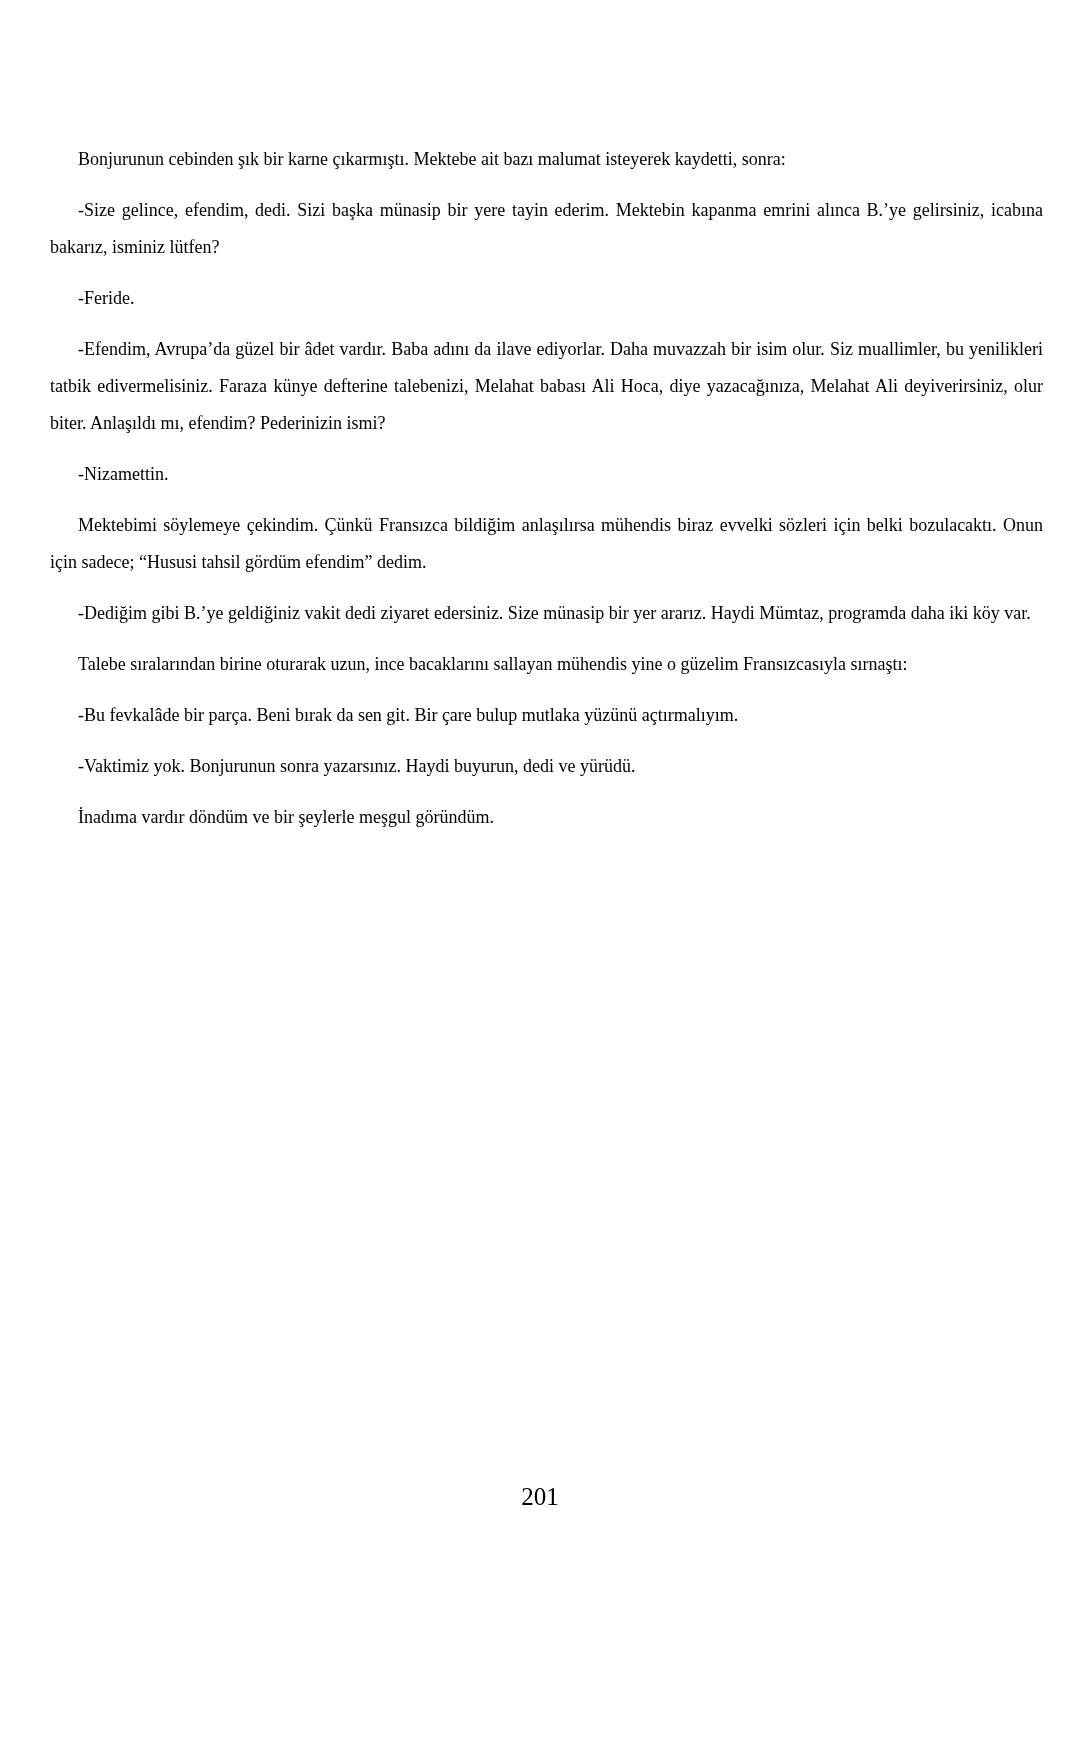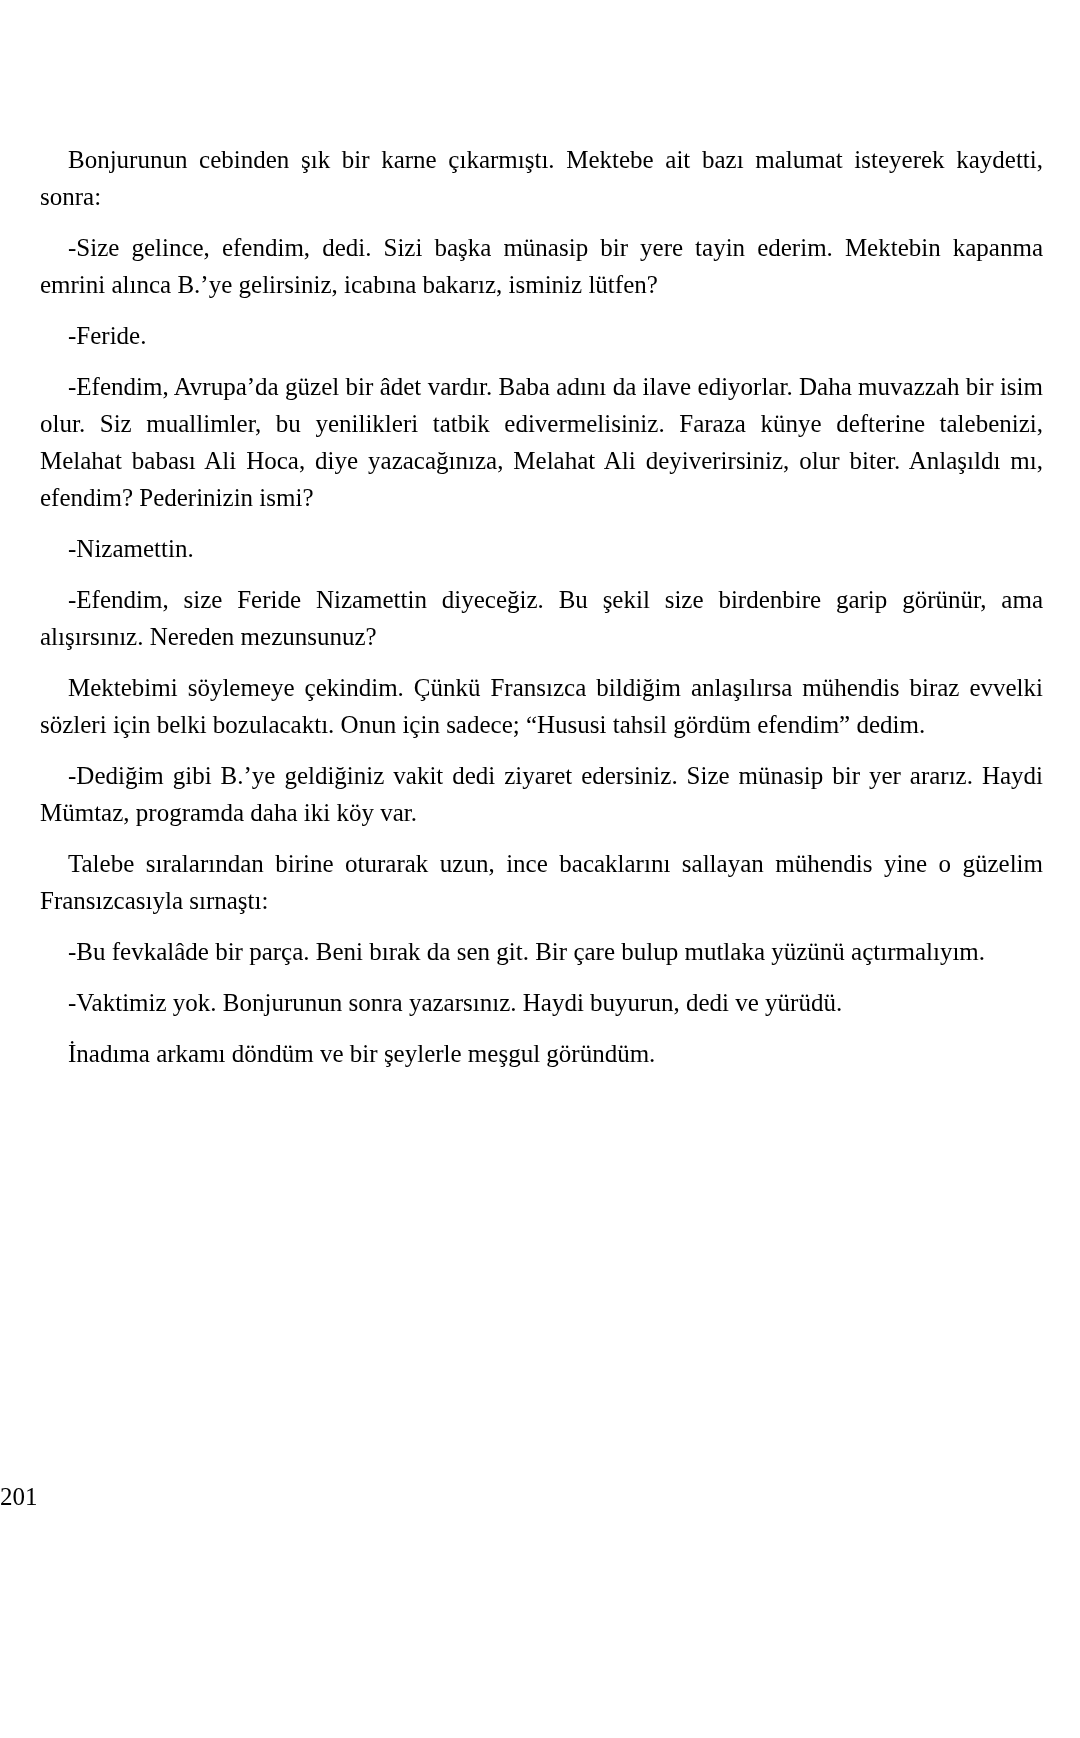--- a/index.html
+++ b/index.html
@@ -16,47 +16,47 @@
     position: relative;
     overflow: hidden;
   }
   .text-block {
     position: absolute;
     top: 141px;
     left: 38px;
     width: 1005px;
   }
   .para {
-    font-size: 25px;
+    font-size: 18px;
     line-height: 37px;
     text-align: justify;
     text-indent: 28px;
-    margin: 0 0 14px 2px;
+    margin: 0 0 14px 12px;
     padding: 0;
   }
   .page-number {
     position: absolute;
     top: 1478px;
     left: 0;
     width: 100%;
+    text-align: center;
     font-size: 25px;
     line-height: 37px;
   }
 </style>
 </head>
 <body>
 
 <div class="text-block">
   <p class="para">Bonjurunun cebinden şık bir karne çıkarmıştı. Mektebe ait bazı malumat isteyerek kaydetti, sonra:</p>
   <p class="para">-Size gelince, efendim, dedi. Sizi başka münasip bir yere tayin ederim. Mektebin kapanma emrini alınca B.’ye gelirsiniz, icabına bakarız, isminiz lütfen?</p>
   <p class="para">-Feride.</p>
   <p class="para">-Efendim, Avrupa’da güzel bir âdet vardır. Baba adını da ilave ediyorlar. Daha muvazzah bir isim olur. Siz muallimler, bu yenilikleri tatbik edivermelisiniz. Faraza künye defterine talebenizi, Melahat babası Ali Hoca, diye yazacağınıza, Melahat Ali deyiverirsiniz, olur biter. Anlaşıldı mı, efendim? Pederinizin ismi?</p>
   <p class="para">-Nizamettin.</p>
-  <p class="para">-Efendim, size Feride Nizamettin diyeceğiz. Bu şekil size birdenbire garip görünür, ama alışırsınız. Nereden mezunsunuz?</p>
   <p class="para">Mektebimi söylemeye çekindim. Çünkü Fransızca bildiğim anlaşılırsa mühendis biraz evvelki sözleri için belki bozulacaktı. Onun için sadece; “Hususi tahsil gördüm efendim” dedim.</p>
   <p class="para">-Dediğim gibi B.’ye geldiğiniz vakit dedi ziyaret edersiniz. Size münasip bir yer ararız. Haydi Mümtaz, programda daha iki köy var.</p>
   <p class="para">Talebe sıralarından birine oturarak uzun, ince bacaklarını sallayan mühendis yine o güzelim Fransızcasıyla sırnaştı:</p>
   <p class="para">-Bu fevkalâde bir parça. Beni bırak da sen git. Bir çare bulup mutlaka yüzünü açtırmalıyım.</p>
   <p class="para">-Vaktimiz yok. Bonjurunun sonra yazarsınız. Haydi buyurun, dedi ve yürüdü.</p>
-  <p class="para">İnadıma arkamı döndüm ve bir şeylerle meşgul göründüm.</p>
+  <p class="para">İnadıma vardır döndüm ve bir şeylerle meşgul göründüm.</p>
 </div>
 
 <div class="page-number">201</div>
 
 </body></html>

